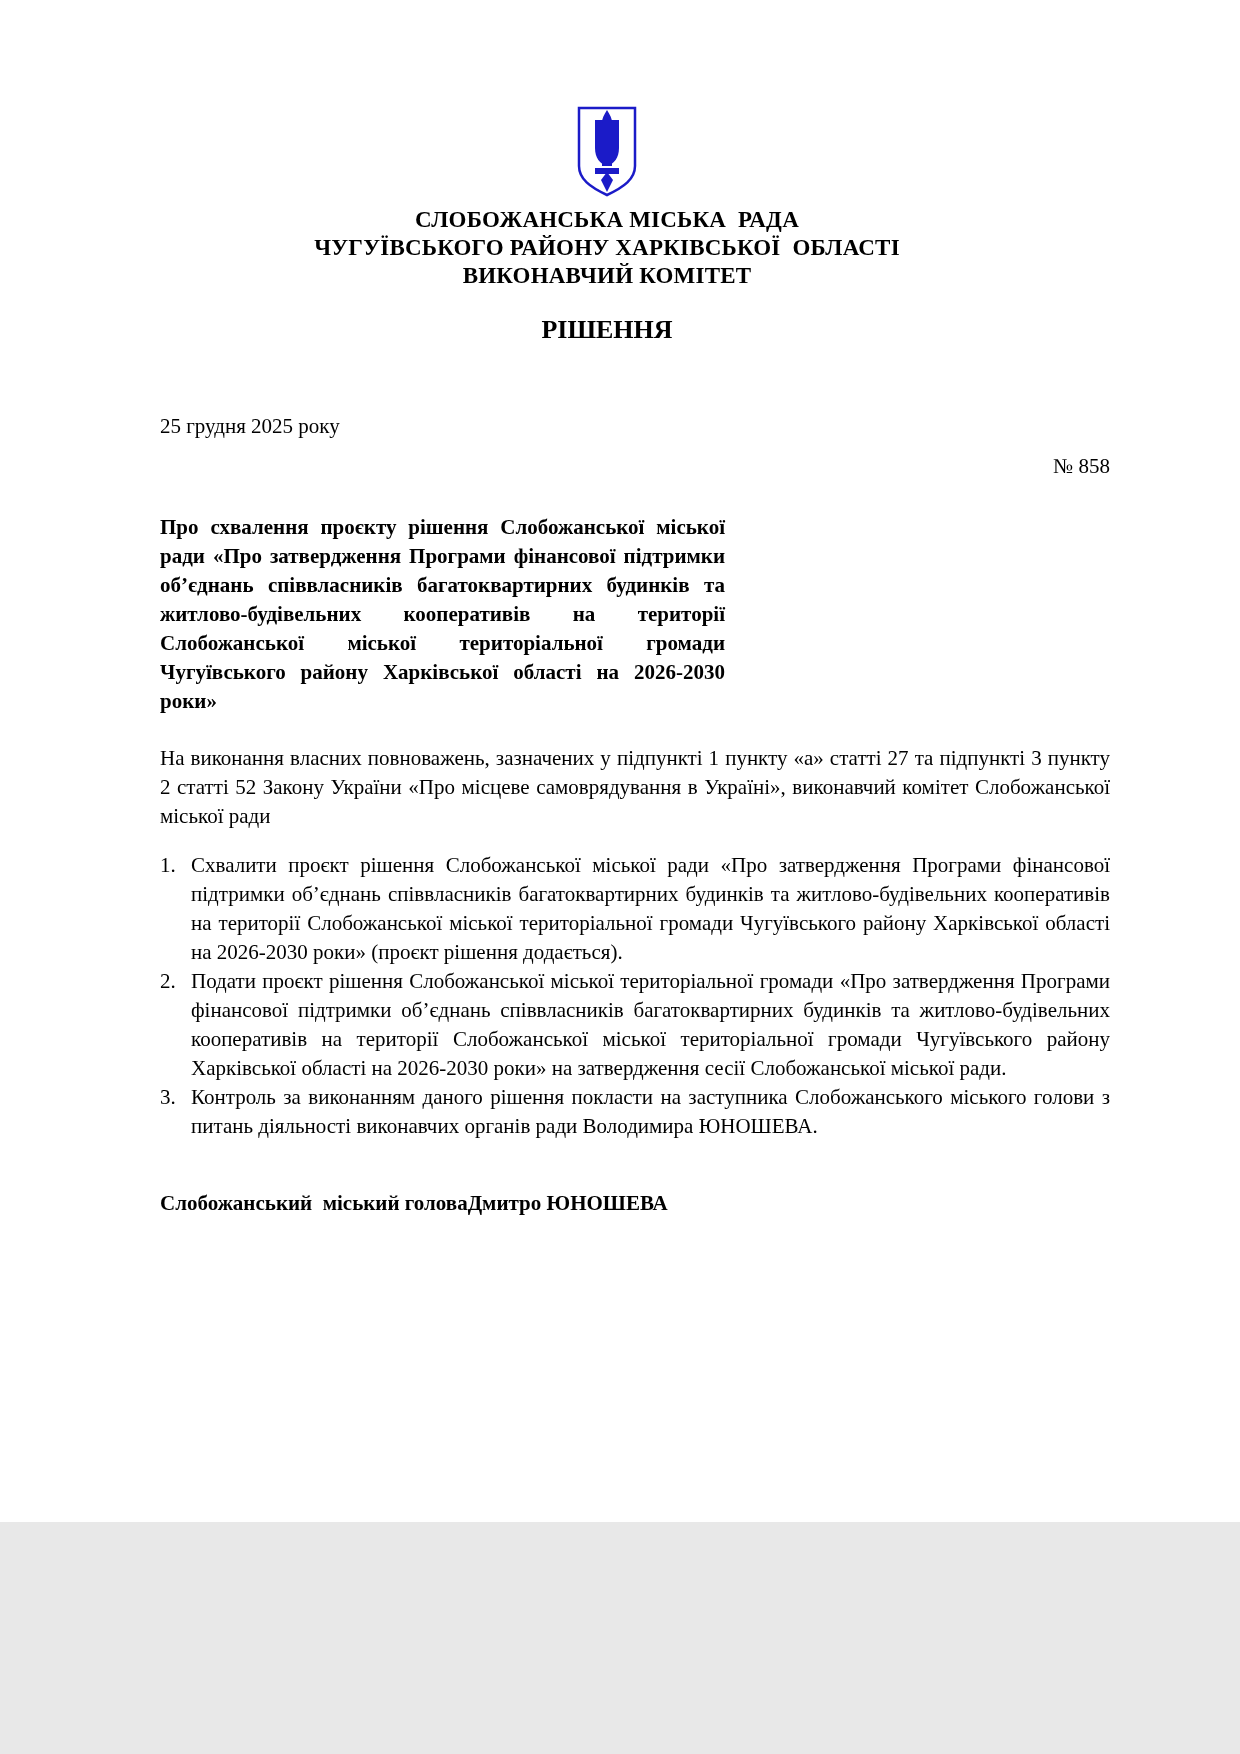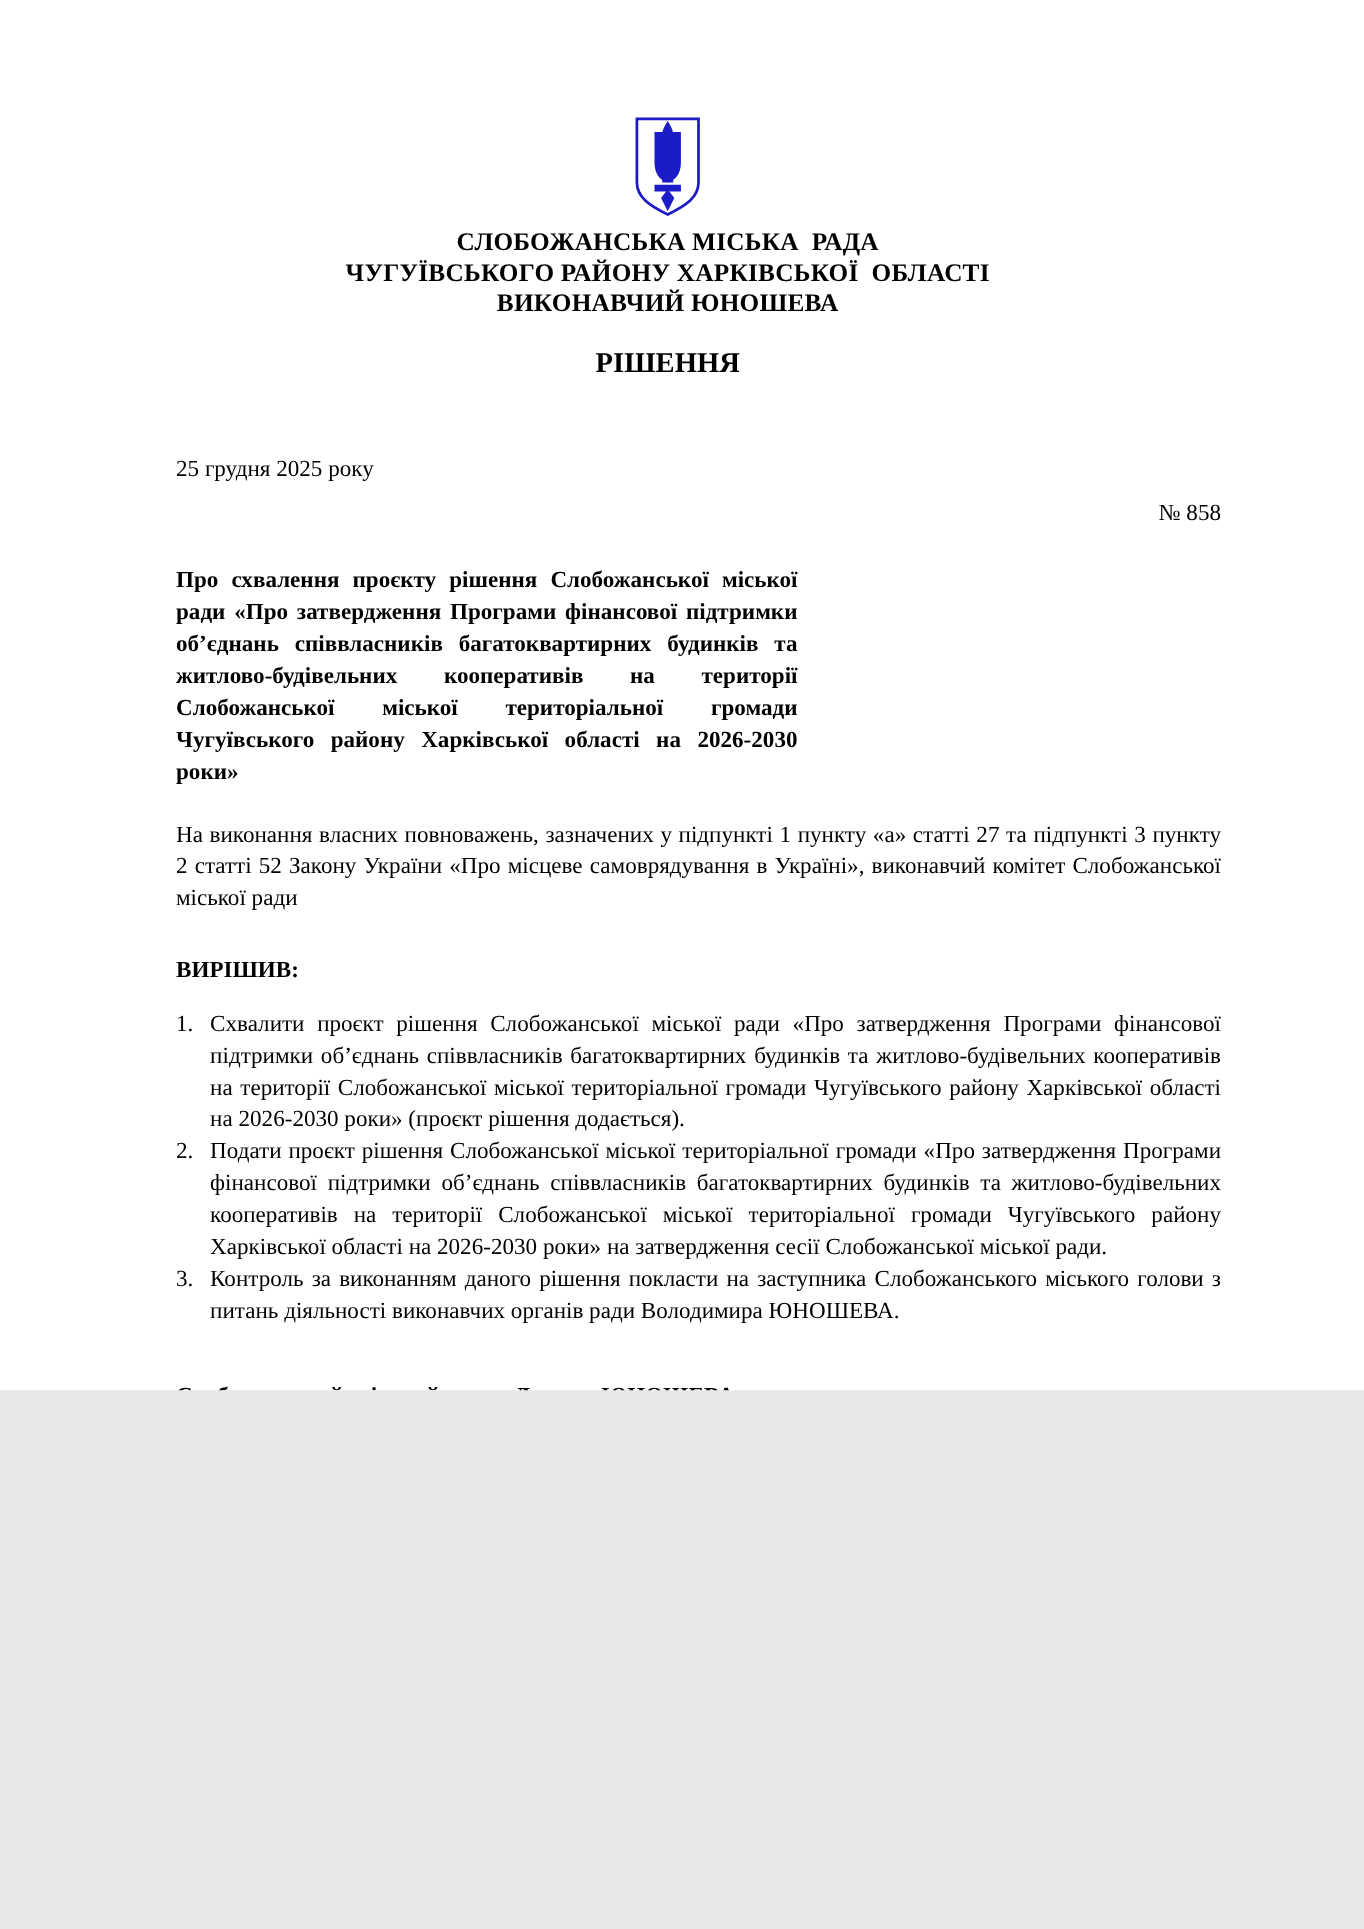--- a/index.html
+++ b/index.html
@@ -1,19 +1,19 @@
 <!DOCTYPE html>
 <html lang="uk"><head>
 <meta charset="utf-8">
 <style>
   html, body { margin: 0; padding: 0; background: #e8e8e8; }
   .page {
     position: relative;
     width: 1240px;
-    height: 1264px;
+    height: 1522px;
     margin: 0 auto;
     background: #ffffff;
     color: #000000;
     font-family: "Liberation Serif", "DejaVu Serif", serif;
     font-size: 21px;
     line-height: 29px;
     box-sizing: border-box;
     padding: 106px 130px 0 160px;
     overflow: hidden;
   }
@@ -90,34 +90,33 @@
         <path d="M37 14 h8 v28 c0 10 -5 16 -12 18 v-9 c3 -2 4 -5 4 -9 z"></path>
         <path d="M33 4 c3 5 5 8 5 13 v43 h-10 v-43 c0 -5 2 -8 5 -13 z"></path>
         <path d="M21 62 h24 v6 h-24 z"></path>
         <path d="M33 66 l6 8 l-6 12 l-6 -12 z"></path>
       </g>
     </svg>
   </div>
 
   <div class="head-center org-line">СЛОБОЖАНСЬКА МІСЬКА  РАДА</div>
   <div class="head-center org-line">ЧУГУЇВСЬКОГО РАЙОНУ ХАРКІВСЬКОЇ  ОБЛАСТІ</div>
-  <div class="head-center org-line">ВИКОНАВЧИЙ ЮНОШЕВА</div>
+  <div class="head-center org-line">ВИКОНАВЧИЙ КОМІТЕТ</div>
 
   <div class="head-center doc-type">РІШЕННЯ</div>
 
   <div class="meta-row">
     <span class="meta-left">25 грудня 2025 року</span>
     <span class="meta-right">№ 858</span>
   </div>
 
   <div class="subject">Про схвалення проєкту рішення Слобожанської міської ради «Про затвердження Програми фінансової підтримки об’єднань співвласників багатоквартирних будинків та житлово-будівельних кооперативів на території Слобожанської міської територіальної громади Чугуївського району Харківської області на 2026-2030 роки»</div>
 
   <div class="preamble">На виконання власних повноважень, зазначених у  підпункті 1 пункту «а» статті 27 та підпункті 3 пункту 2 статті 52 Закону України «Про місцеве самоврядування в Україні», виконавчий комітет Слобожанської міської ради</div>
 
-  <div class="resolved">ВИРІШИВ:</div>
 
   <div class="decision-list">
     <div class="decision-item">
       <span class="marker">1.</span>
       <span class="text">Схвалити проєкт рішення Слобожанської міської ради «Про затвердження Програми фінансової підтримки об’єднань співвласників багатоквартирних будинків та житлово-будівельних кооперативів на території Слобожанської міської територіальної громади Чугуївського району Харківської області на 2026-2030 роки» (проєкт рішення додається).</span>
     </div>
     <div class="decision-item">
       <span class="marker">2.</span>
       <span class="text">Подати проєкт рішення Слобожанської міської територіальної громади «Про затвердження Програми фінансової підтримки об’єднань співвласників багатоквартирних будинків та житлово-будівельних кооперативів на території Слобожанської міської територіальної громади Чугуївського району Харківської області на 2026-2030 роки» на затвердження сесії Слобожанської міської ради.</span>
     </div>

